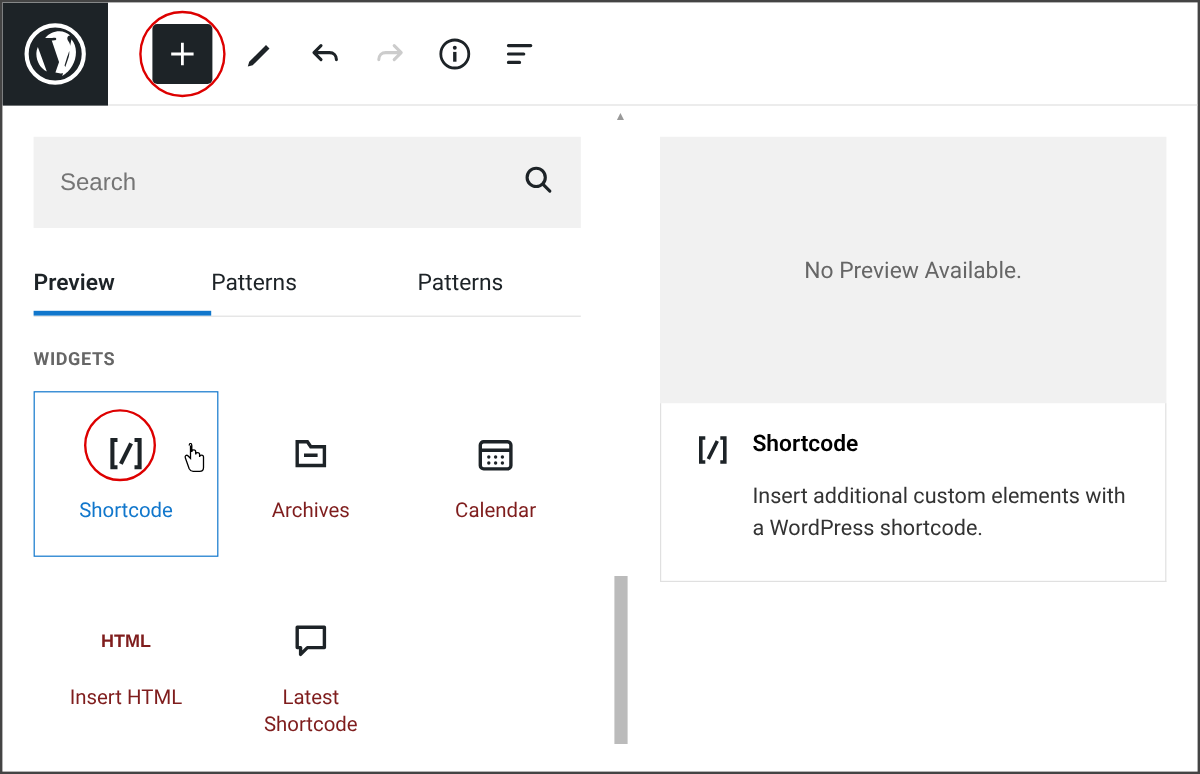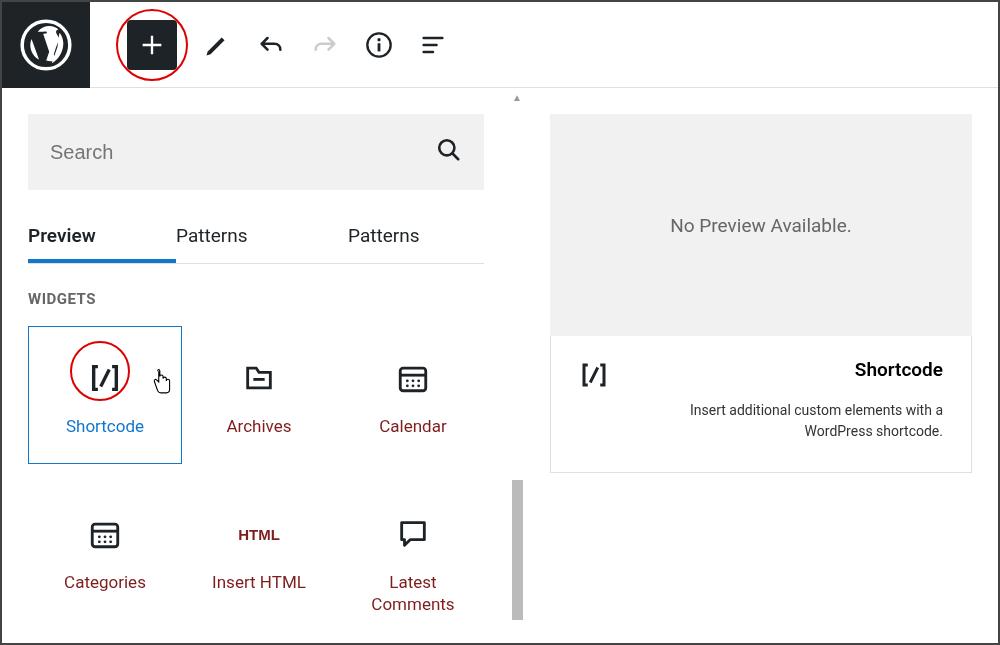--- a/index.html
+++ b/index.html
@@ -27,27 +27,27 @@
     .tab.t3 { width: 130px; }
     .tab.active { border-bottom: 4px solid #1177cc; }
     .section-hd { margin-top: 26px; color: #666; font-size: 15px; font-weight: 700; letter-spacing: 0.5px; }
     .grid { display: grid; grid-template-columns: repeat(3, 154px); column-gap: 0; row-gap: 18px; margin-top: 18px; }
     .block { height: 138px; display: flex; flex-direction: column; align-items: center; justify-content: flex-start; padding-top: 22px; cursor: pointer; font-size: 17px; color: #7f1d1d; border: 1px solid transparent; position: relative; }
     .block.selected { border: 1.5px solid #1177cc; color: #1177cc; }
     .block .bicon { height: 58px; display: flex; align-items: center; justify-content: center; text-align: center; }
     .block .blabel { margin-top: 8px; text-align: center; line-height: 1.3; }
     .circle-highlight-sm { position: absolute; width: 60px; height: 60px; border: 2.5px solid #d00; border-radius: 50%; top: 14px; left: 41px; pointer-events: none; }
     .cursor-hand { position: absolute; top: 42px; left: 122px; pointer-events: none; }
-    .right-panel { flex: 1; padding: 26px 26px 0 24px; margin-left: 16px; text-align: right; }
+    .right-panel { flex: 1; padding: 26px 26px 0 24px; margin-left: 16px; }
     .preview-box { background: #f1f1f1; height: 222px; display: flex; align-items: center; justify-content: center; font-size: 19px; color: #666; }
     .detail { border: 1px solid #e0e0e0; border-top: none; padding: 22px 28px 30px 28px; display: flex; gap: 18px; }
     .detail .dicon { flex-shrink: 0; width: 30px; padding-top: 2px; }
     .detail .dtxt { }
     .detail .dtitle { font-size: 19px; font-weight: 600; margin-bottom: 10px; }
-    .detail .ddesc { font-size: 14px; color: #333; line-height: 1.5; margin-top: 19px; }
+    .detail .ddesc { font-size: 18px; color: #333; line-height: 1.5; margin-top: 19px; }
     .html-txt { font-family: Arial, sans-serif; font-weight: 700; font-size: 15px; }
   </style>
 </head>
 <body>
 
 <div class="topbar">
   <div class="logo-cell">
     <svg width="52" height="52" viewBox="0 0 24 24">
         <circle cx="12" cy="12" r="11" fill="none" stroke="#fff" stroke-width="1.6"></circle>
         <path fill="#fff" d="M3.2 12c0-1.2.25-2.3.7-3.3l4.2 11.5C5.2 18.8 3.2 15.6 3.2 12zm14.7-.45c0 1.2-.46 2.55-1.06 4.45l-1.39 4.64-5.03-14.96c.84-.04 1.6-.13 1.6-.13.75-.09.66-1.19-.09-1.15 0 0-2.26.18-3.72.18-.27 0-.57 0-.89-.01C9.01 2.52 11.37 1.4 14 1.4c1.96 0 3.74.75 5.07 1.98-.03 0-.06-.01-.1-.01-.74 0-1.26.64-1.26 1.33 0 .62.36 1.14.74 1.76.28.5.61 1.14.61 2.07 0 .64-.25 1.39-.57 2.43l-.75 2.49zm-5.76 9.2l2.69-7.79 2.75 7.55c.02.04.04.08.06.12-.93.33-1.93.51-2.97.51-.88 0-1.73-.13-2.53-.37zm7.51-15.66c1.33 1.63 2.13 3.71 2.13 5.98 0 4.82-2.61 9.03-6.49 11.28l2.69-7.78c.5-1.26.67-2.26.67-3.15 0-.32-.02-.62-.06-.9z" transform="scale(0.82) translate(2.6 2.6)"></path>
@@ -146,47 +146,32 @@
               <circle cx="16" cy="14" r="1" fill="#1d2327"></circle>
               <circle cx="8" cy="17.5" r="1" fill="#1d2327"></circle>
               <circle cx="12" cy="17.5" r="1" fill="#1d2327"></circle>
               <circle cx="16" cy="17.5" r="1" fill="#1d2327"></circle>
             </svg>
         </div>
         <div class="blabel">Calendar</div>
       </div>
       <div class="block">
         <div class="bicon">
-          <svg width="34" height="34" viewBox="0 0 24 24">
-              <rect x="3" y="5" width="18" height="16" rx="2" stroke="#1d2327" stroke-width="2" fill="none"></rect>
-              <path d="M3 10h18" stroke="#1d2327" stroke-width="2"></path>
-              <circle cx="8" cy="14" r="1" fill="#1d2327"></circle>
-              <circle cx="12" cy="14" r="1" fill="#1d2327"></circle>
-              <circle cx="16" cy="14" r="1" fill="#1d2327"></circle>
-              <circle cx="8" cy="17.5" r="1" fill="#1d2327"></circle>
-              <circle cx="12" cy="17.5" r="1" fill="#1d2327"></circle>
-              <circle cx="16" cy="17.5" r="1" fill="#1d2327"></circle>
-            </svg>
-        </div>
-        <div class="blabel">Categories</div>
-      </div>
-      <div class="block">
-        <div class="bicon">
           <span class="html-txt">HTML</span>
         </div>
         <div class="blabel">Insert HTML</div>
       </div>
       <div class="block">
         <div class="bicon">
           <svg width="34" height="34" viewBox="0 0 24 24">
               <path d="M4 4h16v12H10l-4 4v-4H4V4z" stroke="#1d2327" stroke-width="2" fill="none" stroke-linejoin="round"></path>
             </svg>
         </div>
         <div class="blabel" style="white-space:pre-line">Latest
-Comments</div>
+Shortcode</div>
       </div>
     </div>
   </div>
 
   <div class="vslider">
     <div class="arrow-up">▲</div>
     <div class="thumb"></div>
   </div>
 
   <div class="right-panel">

